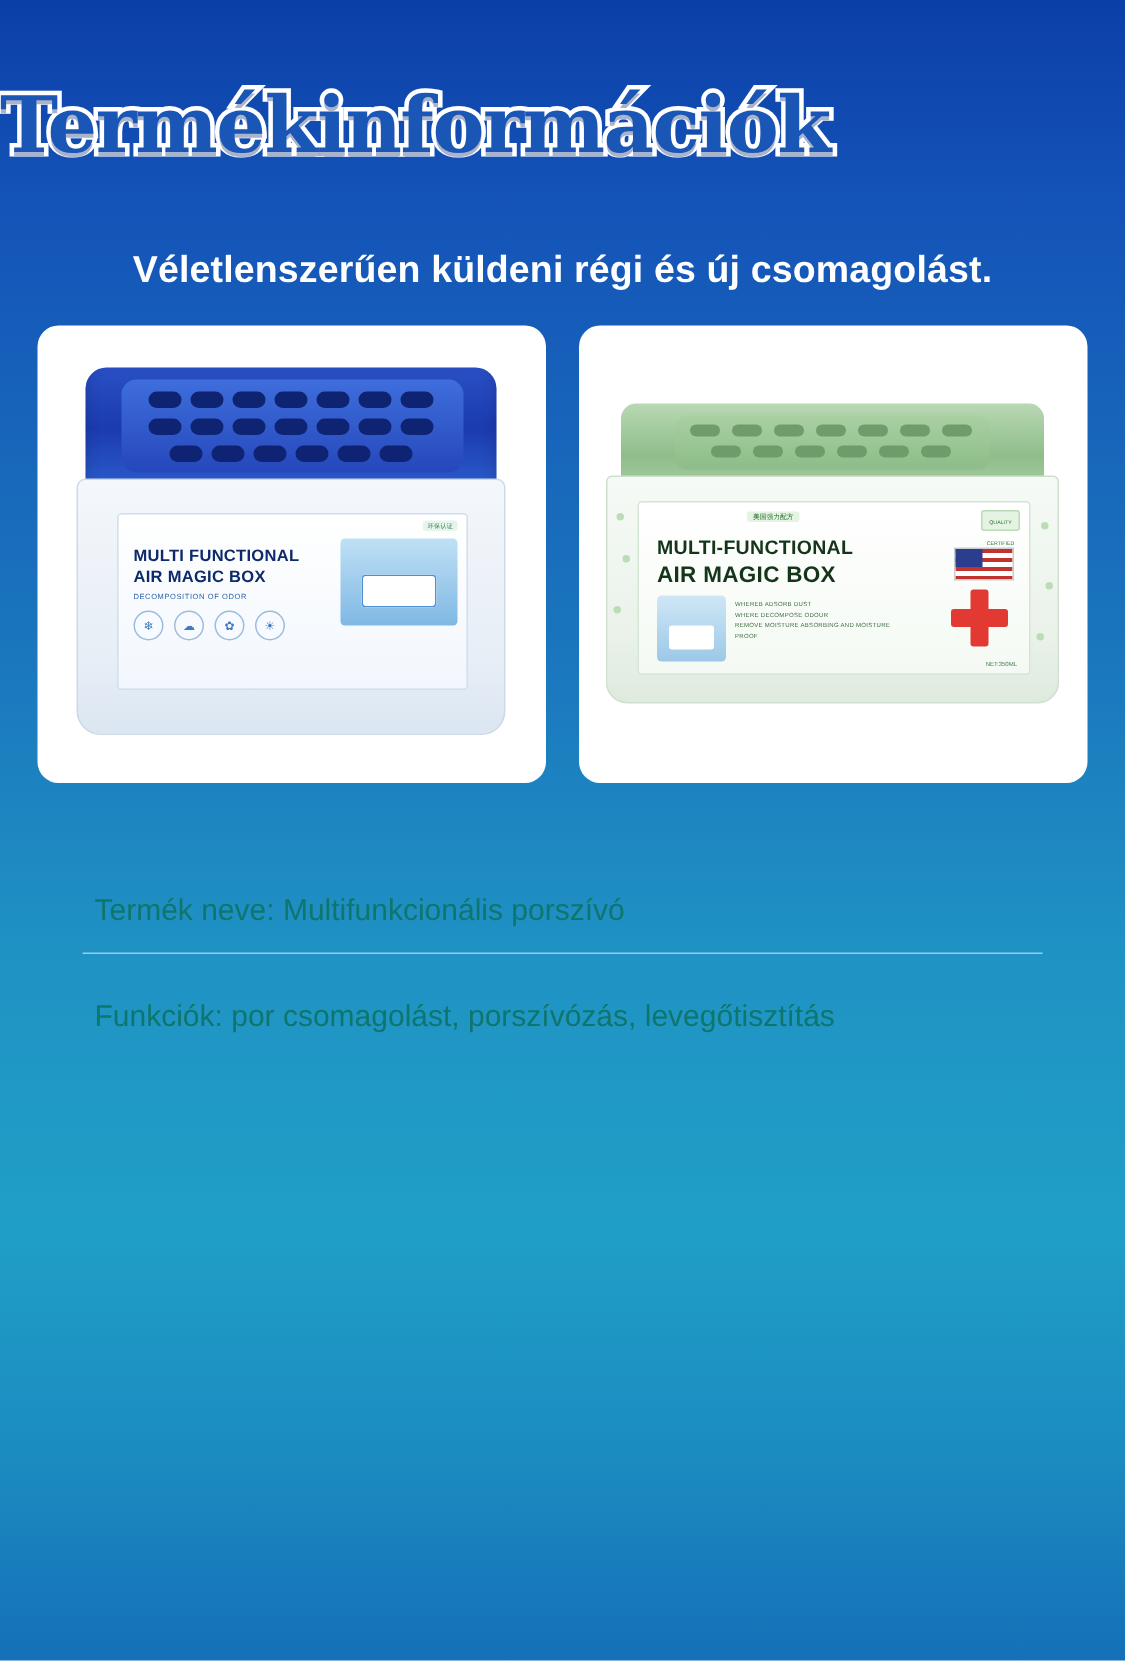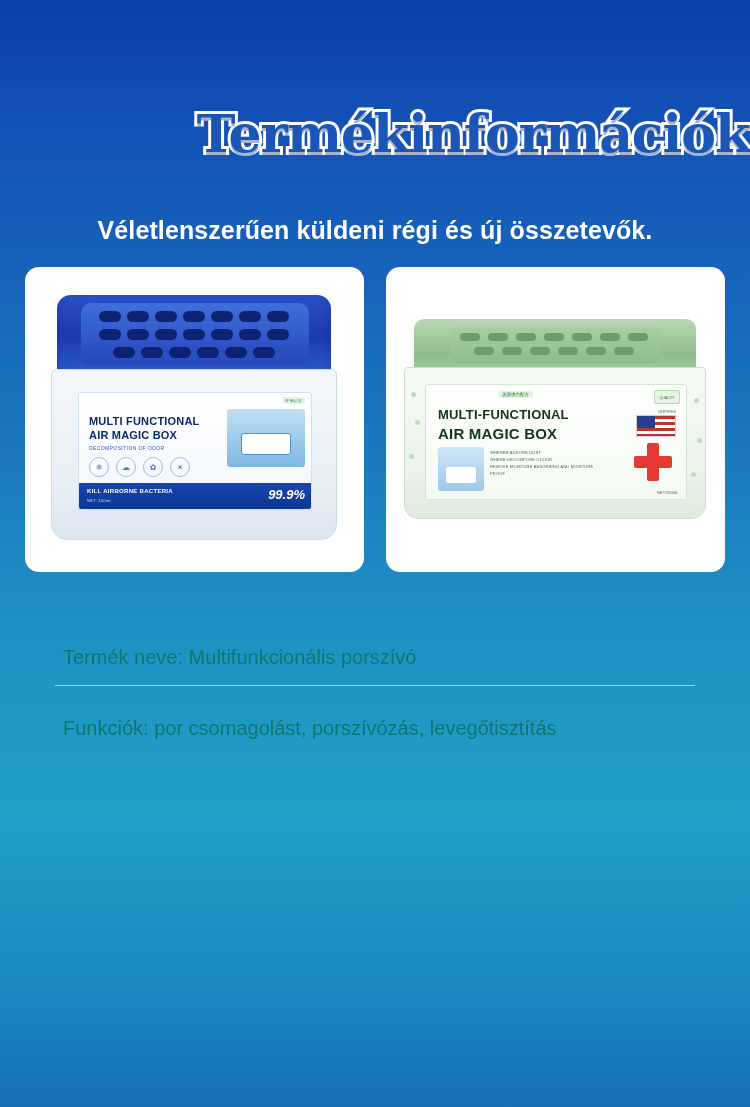--- a/index.html
+++ b/index.html
@@ -8,22 +8,22 @@
     font-family: "Liberation Sans", sans-serif;
     overflow: hidden;
   }
   body {
     background: linear-gradient(180deg, #0b3fa8 0%, #1453b8 12%, #1a74bd 38%, #1f93c4 58%, #1f9fc7 74%, #1b8bc0 88%, #1570b8 100%);
     position: relative;
   }
 
   
   .title-wrap {
-    text-align: right;
-    padding-top: 103px;
+    text-align: left;
+    padding-top: 53px;
     position: relative;
   }
   .title {
     display: inline-block;
     font-size: 52px;
     font-weight: bold;
     font-family: "DejaVu Serif", serif;
     letter-spacing: -1px;
     color: #1a56b5;
     -webkit-text-stroke: 6px #ffffff;
@@ -266,21 +266,21 @@
     white-space: pre-line;
   }
 </style>
 </head>
 <body>
 
 <div class="title-wrap">
   <h1 class="title">Termékinformációk</h1>
 </div>
 
-<div class="subtitle">Véletlenszerűen küldeni régi és új összetevők.</div>
+<div class="subtitle">Véletlenszerűen küldeni régi és új csomagolást.</div>
 
 <div class="panels">
 
   <div class="panel">
     <div class="prod-blue">
 
       <div class="blue-lid">
         <div class="blue-lid-top"></div>
         <div class="holes">
           <div class="hole" style="left:0px;top:0px"></div>
@@ -312,25 +312,20 @@
           <div class="bl-t1">MULTI FUNCTIONAL</div>
           <div class="bl-t2">AIR MAGIC BOX</div>
           <div class="bl-t3">DECOMPOSITION OF ODOR</div>
           <div class="bl-icons">
             <div class="bl-ico">❄</div>
             <div class="bl-ico">☁</div>
             <div class="bl-ico">✿</div>
             <div class="bl-ico">☀</div>
           </div>
           <div class="bl-img"></div>
-          <div class="bl-bottom">
-            <div class="bl-bot-txt">KILL AIRBORNE BACTERIA</div>
-            <div class="bl-bot-sub">NET: 350ml</div>
-            <div class="bl-pct">99.9%</div>
-          </div>
         </div>
       </div>
 
     </div>
   </div>
 
   <div class="panel">
     <div class="prod-green">
 
       <div class="green-lid">

